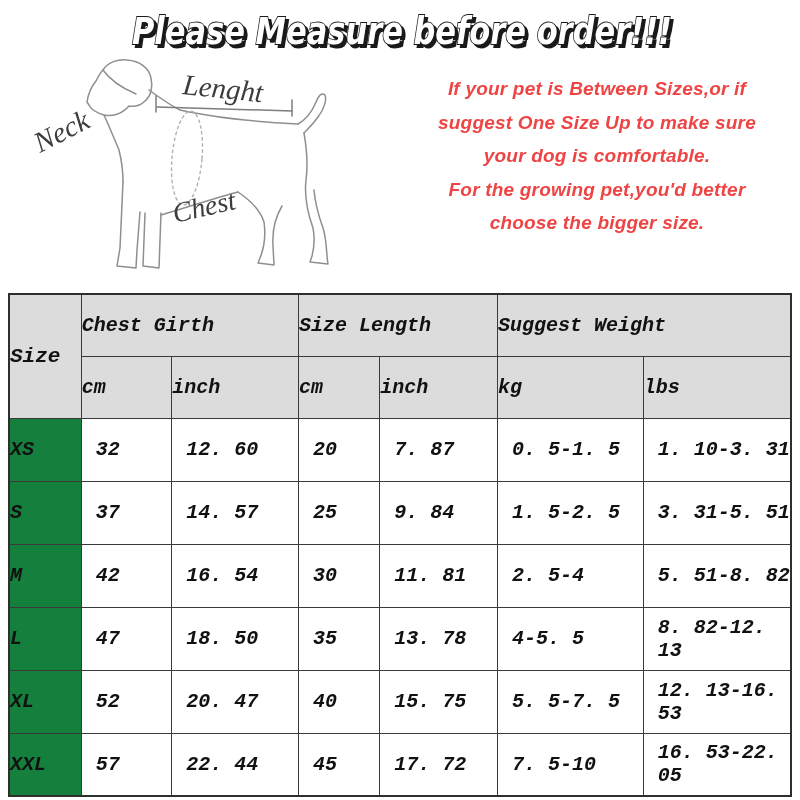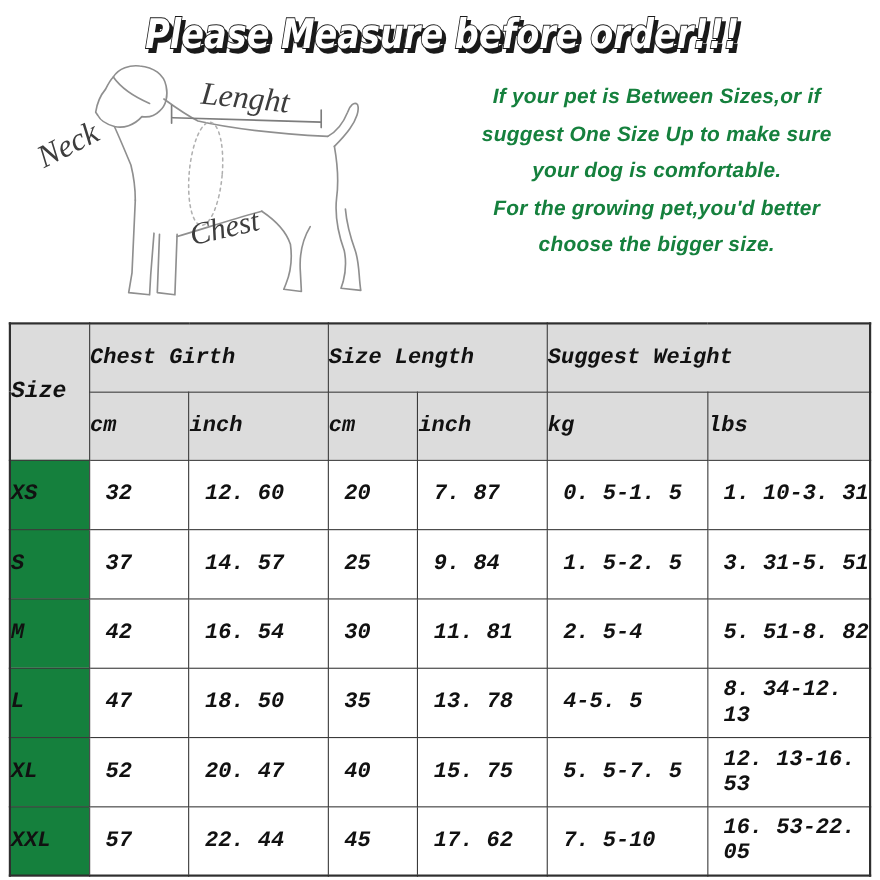--- a/index.html
+++ b/index.html
@@ -8,21 +8,21 @@
 
   
   .title-svg{position:absolute;left:0;top:0;}
 
   
   .dog-svg{position:absolute;left:10px;top:50px;}
 
   
   .advice{position:absolute;left:398px;top:72px;width:398px;text-align:center;}
   .advice .line{font-size:19px;font-weight:bold;line-height:33.5px;white-space:nowrap;
-                color:#15803d;letter-spacing:0.2px;}
+                color:#ef4444;letter-spacing:0.2px;}
 
   
   .size-table{position:absolute;left:8px;top:293px;width:784px;border-collapse:collapse;
               table-layout:fixed;border:2px solid #2f2f2f;
               font-family:"Liberation Mono",monospace;color:#111;}
   .size-table th,.size-table td{border:1px solid #3a3a3a;text-align:left;vertical-align:middle;
               padding:0;font-weight:bold;}
   .size-table thead tr{height:62px;}
   .size-table tbody tr{height:63px;}
   .hdr{background:#dcdcdc;font-size:20px;}
@@ -147,36 +147,36 @@
         <td>2. 5-4</td>
         <td>5. 51-8. 82</td>
       </tr>
       <tr>
         <th class="row-size">L</th>
         <td>47</td>
         <td>18. 50</td>
         <td>35</td>
         <td>13. 78</td>
         <td>4-5. 5</td>
-        <td>8. 34-12. 13</td>
+        <td>8. 82-12. 13</td>
       </tr>
       <tr>
         <th class="row-size">XL</th>
         <td>52</td>
         <td>20. 47</td>
         <td>40</td>
         <td>15. 75</td>
         <td>5. 5-7. 5</td>
         <td>12. 13-16. 53</td>
       </tr>
       <tr>
         <th class="row-size">XXL</th>
         <td>57</td>
         <td>22. 44</td>
         <td>45</td>
-        <td>17. 62</td>
+        <td>17. 72</td>
         <td>7. 5-10</td>
         <td>16. 53-22. 05</td>
       </tr>
     </tbody>
   </table>
 
 </div>
 
 </body></html>

